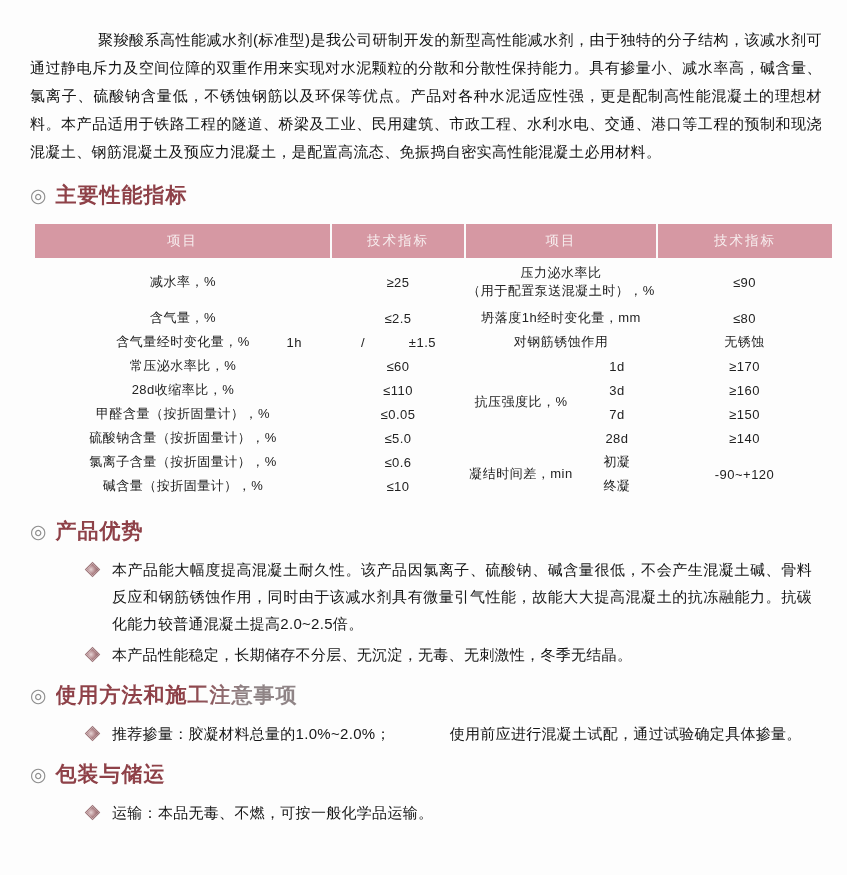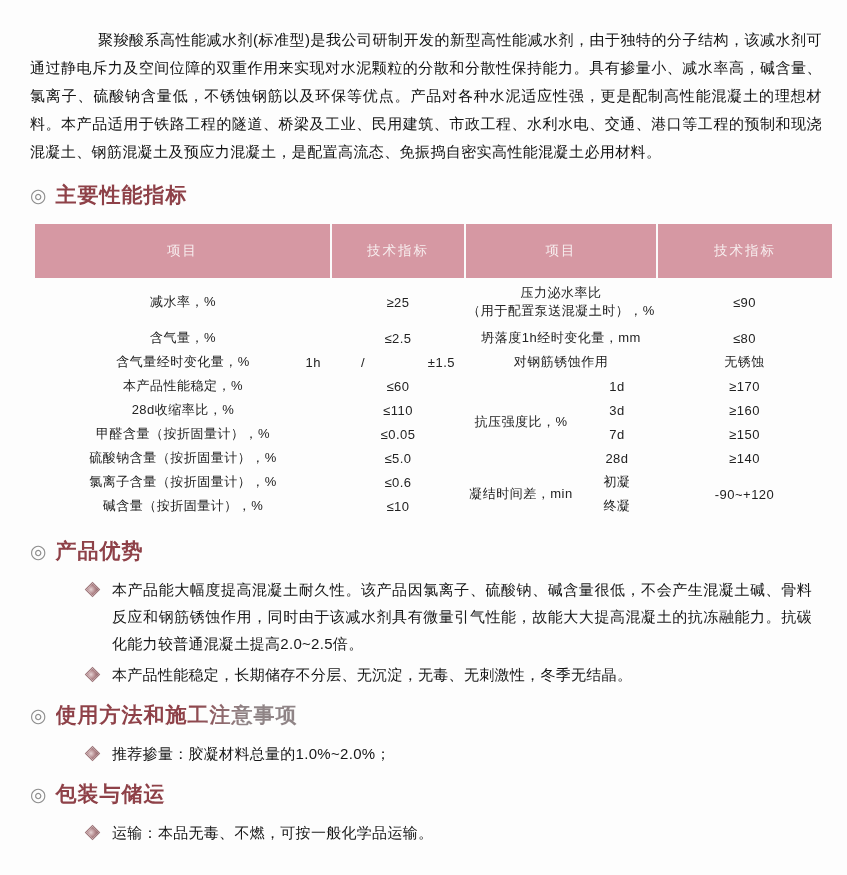--- a/index.html
+++ b/index.html
@@ -32,32 +32,32 @@
   #sec-pack { margin-top:13px; }
   
   .perf-table {
     width:797px; margin:15px 0 0 5px;
     border-collapse:collapse; table-layout:fixed;
     font-size:13px; color:#222222;
   }
   .perf-table thead th {
     height:26px; background:#d698a3; color:#f7edee;
     font-weight:normal; font-size:13.5px; letter-spacing:2px;
-    border-left:2px solid #fbfbfb; padding:14px;margin-left:12px;
+    border-left:2px solid #fbfbfb; padding:4px;margin-left:12px;
   }
   .perf-table thead th:first-child { border-left:none; }
   .perf-table tbody td {
     height:24px; padding:0 2px; text-align:center; vertical-align:middle;
     letter-spacing:0.5px;
   }
   .perf-table tbody tr.tall td { height:48px; }
   .two-line div { line-height:18px; }
   .cell-split { position:relative; }
   .cell-split .mid { display:inline-block;text-align:right; }
-  .cell-split .right-sub { position:absolute; right:10px; top:50%; transform:translateY(-50%); }
+  .cell-split .right-sub { position:absolute; right:29px; top:50%; transform:translateY(-50%); }
   .cell-split .left-sub  { position:absolute; left:30px;  top:50%; transform:translateY(-50%); }
   
   .bullets { margin:11px 0 0 58px; width:724px; }
   .bullet {
     display:flex; gap:15px; margin:0 0 4px 0;
     font-size:15px; line-height:27px; color:#161616;
   }
   .bullet .txt { text-align:justify; letter-spacing:0.3px; }
   .diamond {
     flex:0 0 auto; width:9px; height:9px; margin-top:9px;
@@ -117,21 +117,21 @@
           <span class="right-sub">1h</span>
         </td>
         <td class="cell-split">
           <span class="left-sub">/</span>
           <span class="right-sub">±1.5</span>
         </td>
         <td colspan="2">对钢筋锈蚀作用</td>
         <td>无锈蚀</td>
       </tr>
       <tr>
-        <td>本产品性能稳定，%</td>
+        <td>常压泌水率比，%</td>
         <td>≤60</td>
         <td rowspan="4">抗压强度比，%</td>
         <td>1d</td>
         <td>≥170</td>
       </tr>
       <tr>
         <td>28d收缩率比，%</td>
         <td>≤110</td>
         <td>3d</td>
         <td>≥160</td>
@@ -181,20 +181,21 @@
 
   <h2 class="sec fade" id="sec-use">
     <span class="ring">◎</span>
     <span class="t">使用方法和施工注意事项</span>
   </h2>
 
   <div class="bullets">
     <div class="bullet">
       <span class="diamond"></span>
       <span class="txt">推荐掺量：胶凝材料总量的1.0%~2.0%；</span>
+      <span class="txt gap-part">使用前应进行混凝土试配，通过试验确定具体掺量。</span>
     </div>
   </div>
 
   <h2 class="sec" id="sec-pack">
     <span class="ring">◎</span>
     <span class="t">包装与储运</span>
   </h2>
 
   <div class="bullets">
     <div class="bullet">

